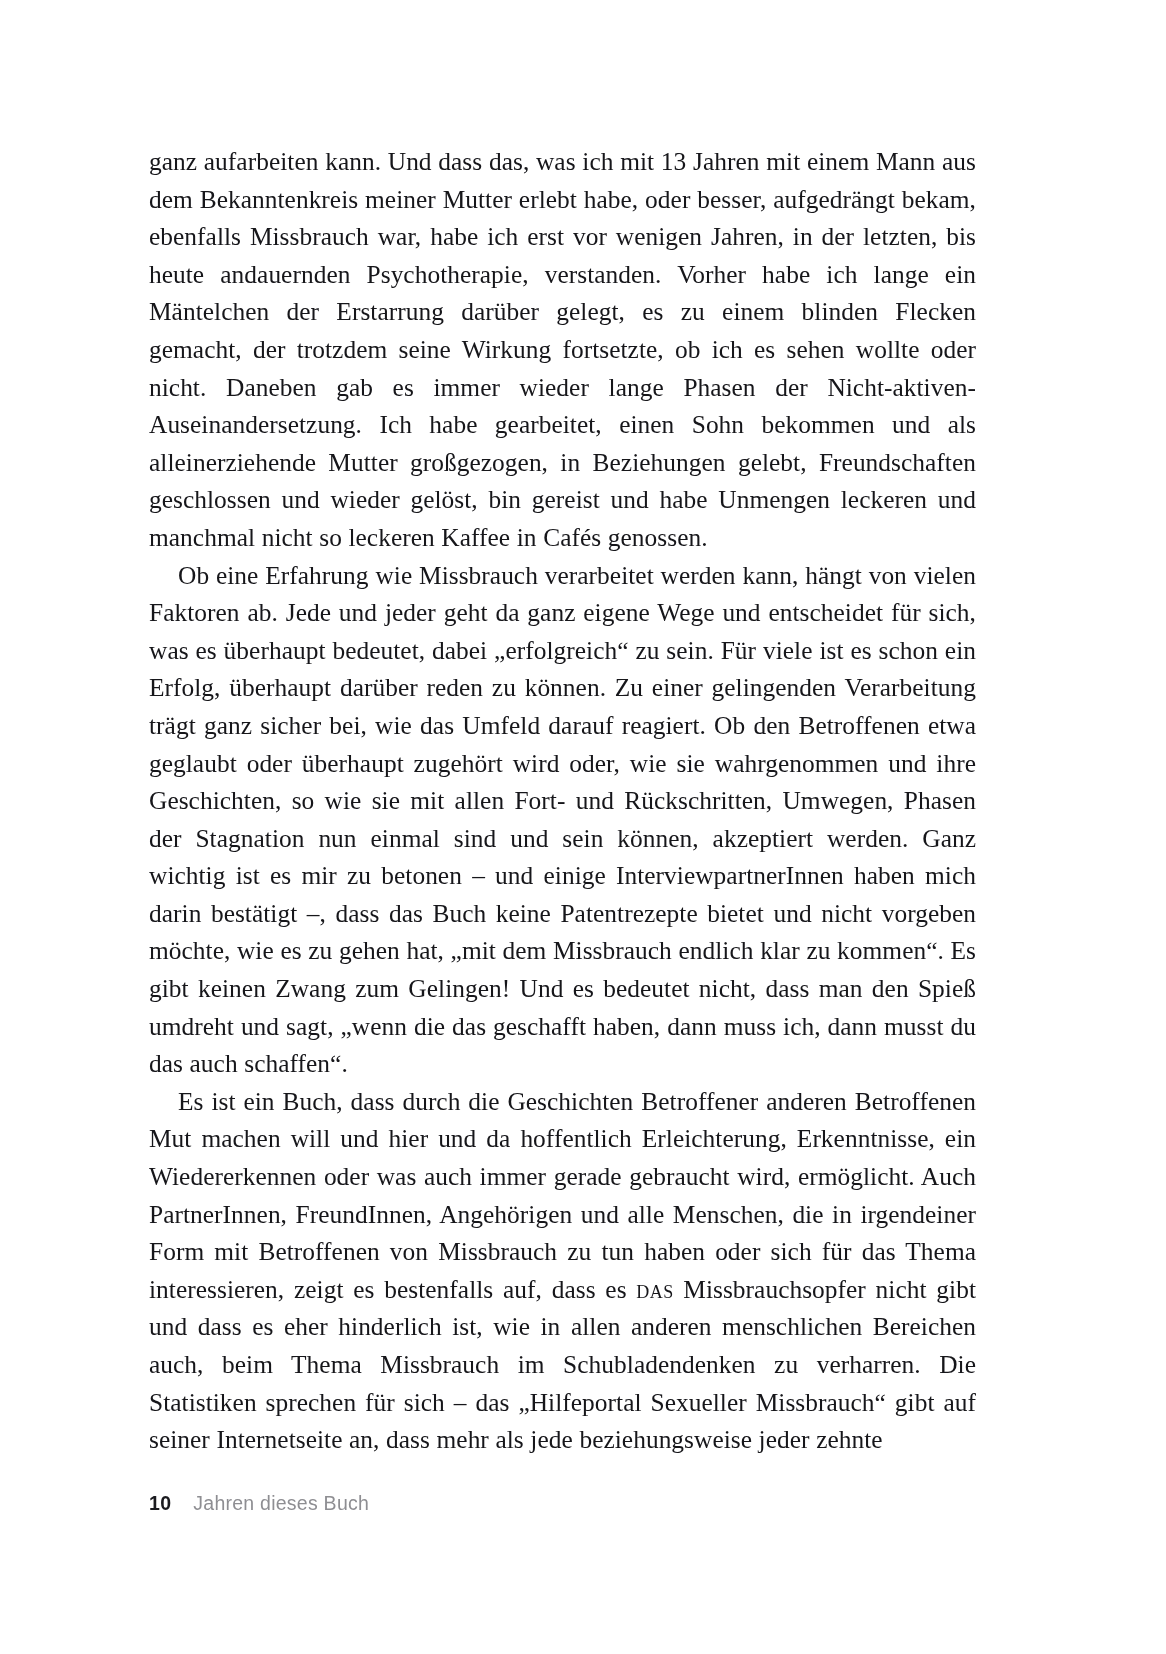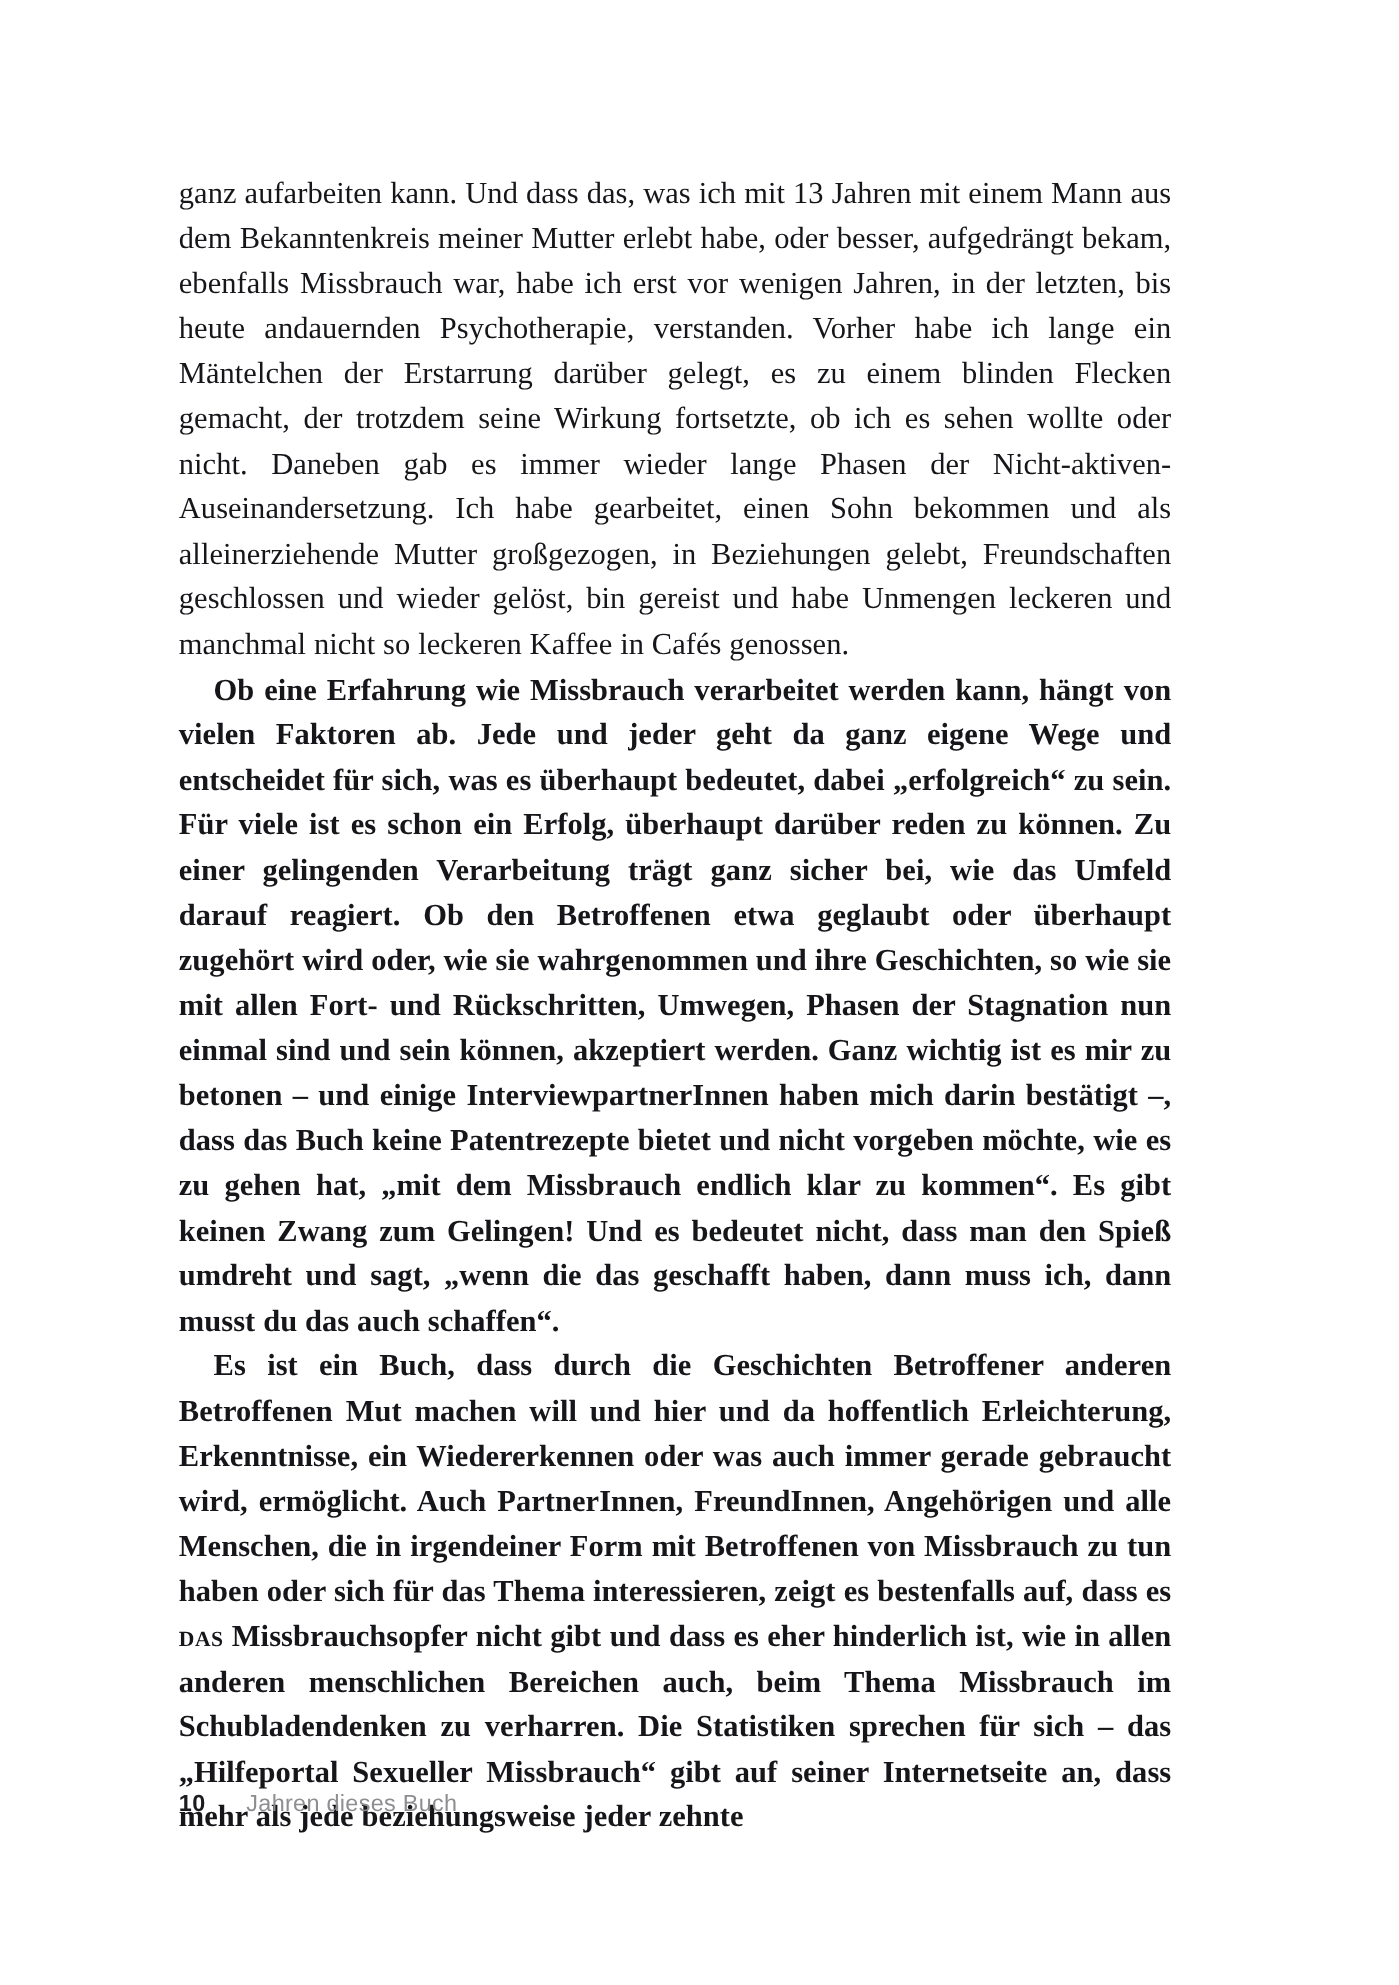--- a/index.html
+++ b/index.html
@@ -34,36 +34,35 @@
     text-align: justify;
     text-justify: inter-word;
     hyphens: manual;
     -webkit-hyphens: manual;
     letter-spacing: 0.04px;
     word-spacing: 0.2px;
   }
 
   .body-paragraph + .body-paragraph {
     text-indent: 29px;
-    font-weight: bold;
   }
 
   .smallcaps {
     font-variant: small-caps;
     font-size: 1em;
     letter-spacing: 0.4px;
   }
 
   .page-footer {
     position: absolute;
     left: 149px;
     top: 1492px;
     display: flex;
     align-items: flex-end;
-    gap: 34px;
+    gap: 22px;
     font-family: "Liberation Sans", "DejaVu Sans", sans-serif;
   }
 
   .folio-number {
     font-size: 19.5px;
     font-weight: 700;
     color: #1b1b1f;
     letter-spacing: 0.3px;
   }
 

